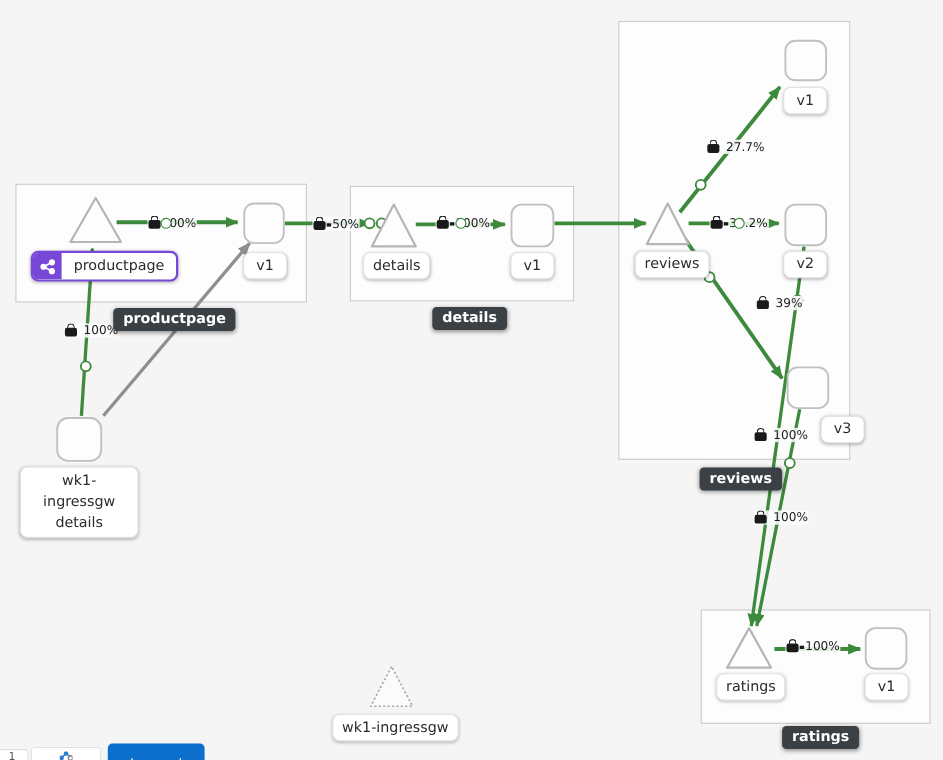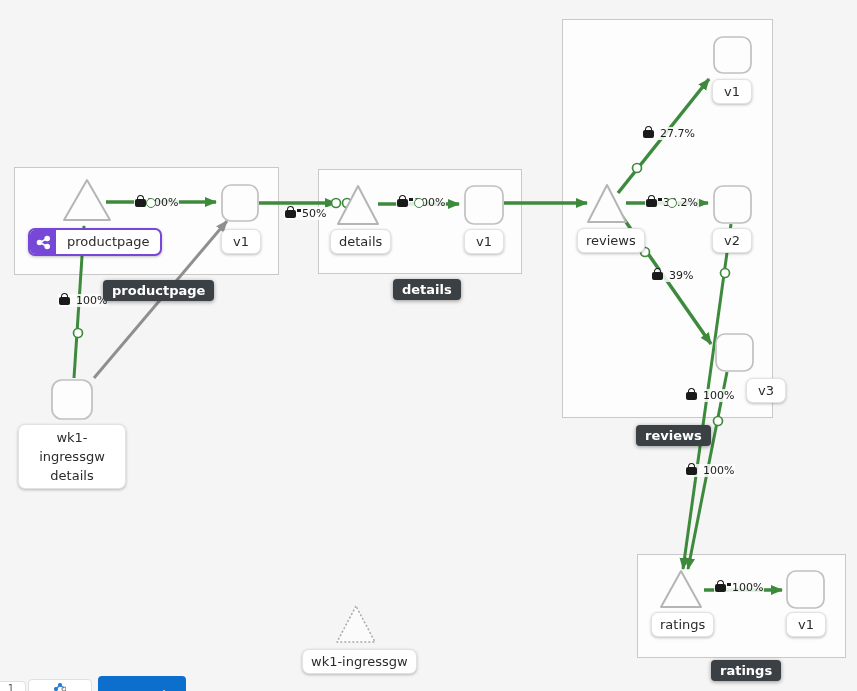--- a/index.html
+++ b/index.html
@@ -14,21 +14,21 @@
   .pill.two-line{white-space:normal;line-height:19px;}
 
   .sel-pill{position:absolute;z-index:6;display:flex;align-items:stretch;background:#fff;
             border:2px solid #7747d8;border-radius:7px;box-shadow:0 1px 3px rgba(0,0,0,.25);overflow:hidden;}
   .sel-pill .icon-box{width:26px;background:#7747d8;display:flex;align-items:center;justify-content:center;}
   .sel-pill .sel-text{padding:3px 11px;font-size:13px;color:#2b2b2b;line-height:18px;}
 
   .badge{position:absolute;z-index:7;background:#3b4045;color:#fff;font-weight:bold;font-size:13px;
          padding:3px 9px;border-radius:4px;box-shadow:0 1px 4px rgba(0,0,0,.4);white-space:nowrap;}
 
-  .edge-label{position:absolute;z-index:5;display:flex;font-size:11px;color:#1c1c1c;
+  .edge-label{position:absolute;z-index:5;display:flex;align-items:center;font-size:11px;color:#1c1c1c;
               white-space:nowrap;background:rgba(253,253,253,.85);padding:0 1px;line-height:13px;}
   .lock{display:inline-block;width:11px;height:8px;background:#1a1a1a;border-radius:2px;position:relative;
         margin:3px 1px 0 0;flex:none;}
   .lock:before{content:"";position:absolute;left:2px;top:-4px;width:5px;height:4px;
                border:1.6px solid #1a1a1a;border-bottom:none;border-radius:4px 4px 0 0;}
   .ld{display:inline-block;width:4px;height:3px;background:#1a1a1a;margin:2px 1px 0 0;flex:none;}
   .gap{display:inline-block;width:5px;flex:none;}
   .ring{position:absolute;width:8px;height:8px;border:1.7px solid #3d8a3d;border-radius:50%;background:#fff;z-index:6;}
 
   .chip{position:absolute;z-index:8;background:#fff;border:1px solid #e0e0e0;border-radius:4px 4px 0 0;
@@ -124,21 +124,21 @@
   <div class="edge-label" style="left:58px;top:294px;">
     <span class="lock"></span>
       <span class="gap"></span>
     <span>100%</span>
   </div>
   <div class="edge-label" style="left:134px;top:196px;">
     <span class="lock"></span>
     <span>100%</span>
     <span class="ring" style="left:12px;top:2px;"></span>
   </div>
-  <div class="edge-label" style="left:284px;top:207px;">
+  <div class="edge-label" style="left:284px;top:197px;">
     <span class="lock"></span>
       <span class="ld"></span>
     <span>50%</span>
   </div>
   <div class="edge-label" style="left:396px;top:196px;">
     <span class="lock"></span>
       <span class="ld"></span>
     <span>100%</span>
     <span class="ring" style="left:18px;top:2px;"></span>
   </div>
@@ -146,21 +146,21 @@
     <span class="lock"></span>
       <span class="gap"></span>
     <span>27.7%</span>
   </div>
   <div class="edge-label" style="left:645px;top:196px;">
     <span class="lock"></span>
       <span class="ld"></span>
     <span>33.2%</span>
     <span class="ring" style="left:22px;top:2px;"></span>
   </div>
-  <div class="edge-label" style="left:651px;top:269px;">
+  <div class="edge-label" style="left:687px;top:269px;">
     <span class="lock"></span>
       <span class="gap"></span>
     <span>39%</span>
   </div>
   <div class="edge-label" style="left:685px;top:389px;">
     <span class="lock"></span>
       <span class="gap"></span>
     <span>100%</span>
   </div>
   <div class="edge-label" style="left:685px;top:464px;">

